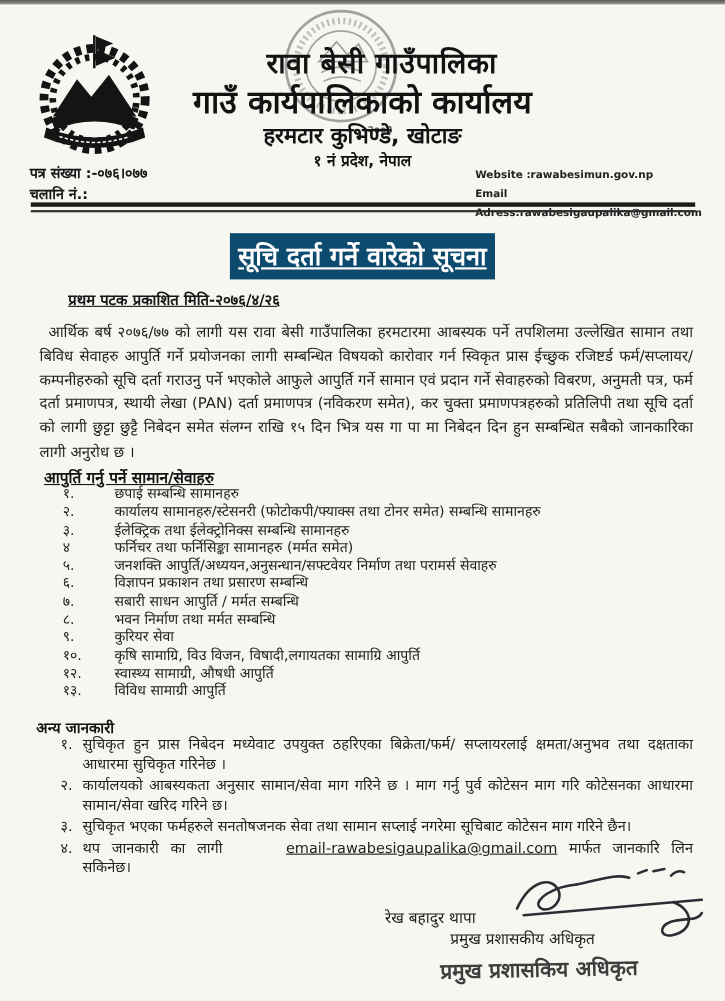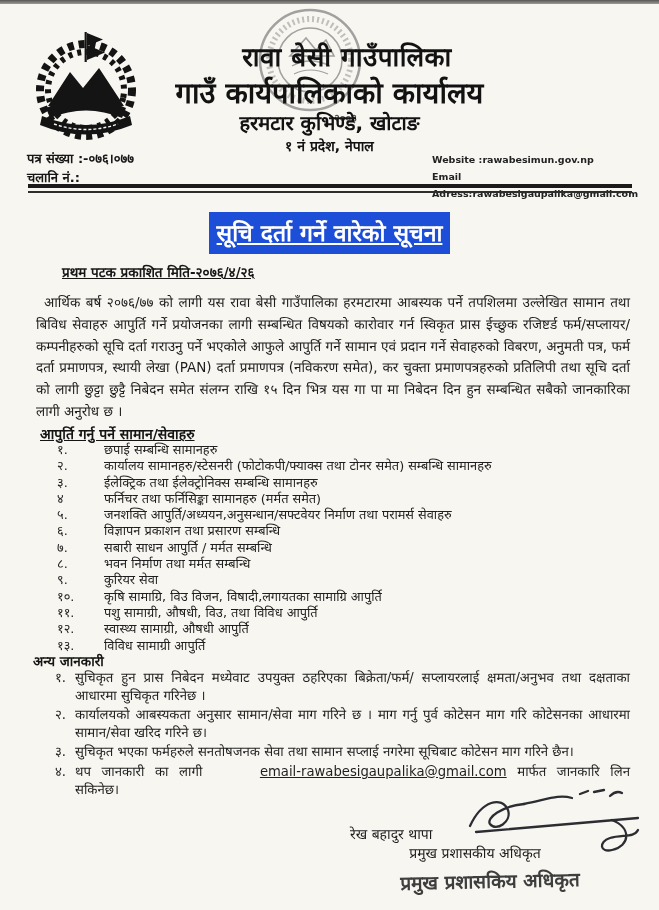--- a/index.html
+++ b/index.html
@@ -19,21 +19,21 @@
   .h2{top:72px;font-size:29px;}
   .h3{top:109px;font-size:20px;}
   .h4{top:136px;font-size:14px;}
   .contact{position:absolute;left:432px;top:151px;font-size:9.5px;font-weight:bold;
     line-height:17px;color:#222;}
   .letterno{position:absolute;left:27px;top:149px;font-size:13px;font-weight:bold;
     line-height:19px;color:#161616;}
   .rule{position:absolute;left:28px;top:184px;width:604px;height:0;border-top:4px solid #1a1a1a;}
   .rule2{position:absolute;left:28px;top:191px;width:604px;height:0;border-top:2px solid #2e2e2e;}
   .title-wrap{position:absolute;left:0;right:0;top:212px;text-align:center;}
-  .notice-title{display:inline-block;background:#1d4ed8;color:#ffffff;
+  .notice-title{display:inline-block;background:#0c4a6e;color:#ffffff;
     font-size:23px;font-weight:bold;padding:4px 8px 6px;
     text-decoration:underline;}
   .pubdate{position:absolute;left:62px;top:263px;font-size:13.5px;font-weight:bold;
     text-decoration:underline;color:#161616;}
   .bodypara{position:absolute;left:36px;top:292px;width:594px;
     font-size:13.5px;line-height:21.8px;text-align:justify;text-indent:8px;color:#1d1d1d;}
   .supply-head{position:absolute;left:40px;top:424px;font-size:14px;font-weight:bold;
     text-decoration:underline;color:#141414;}
   .supply-list{position:absolute;left:57px;top:442px;width:573px;}
   .supply-list .list-row{display:flex;line-height:16.3px;font-size:12.8px;white-space:nowrap;}
@@ -153,24 +153,20 @@
       </div>
       <div class="list-row">
         <span class="list-no">९.</span>
         <span class="list-text">कुरियर सेवा</span>
       </div>
       <div class="list-row">
         <span class="list-no">१०.</span>
         <span class="list-text">कृषि सामाग्रि, विउ विजन, विषादी,लगायतका सामाग्रि आपुर्ति</span>
       </div>
       <div class="list-row">
-        <span class="list-no">११.</span>
-        <span class="list-text">पशु सामाग्री, औषधी, विउ, तथा विविध आपुर्ति</span>
-      </div>
-      <div class="list-row">
         <span class="list-no">१२.</span>
         <span class="list-text">स्वास्थ्य सामाग्री, औषधी आपुर्ति</span>
       </div>
       <div class="list-row">
         <span class="list-no">१३.</span>
         <span class="list-text">विविध सामाग्री आपुर्ति</span>
       </div>
     </div>
 
   <div class="other-head">अन्य जानकारी</div>

